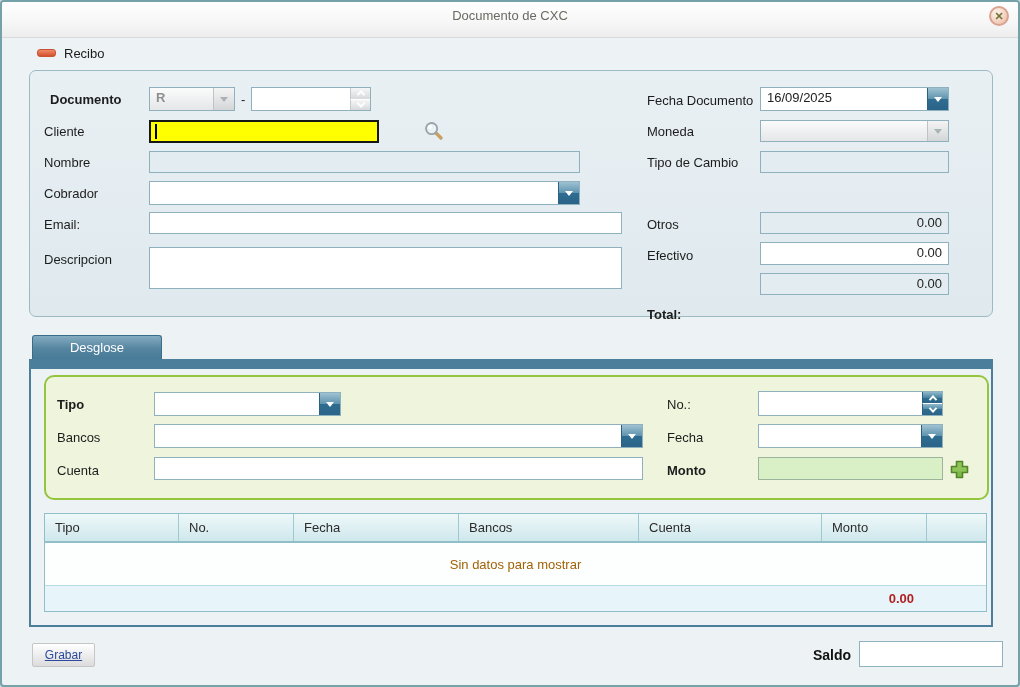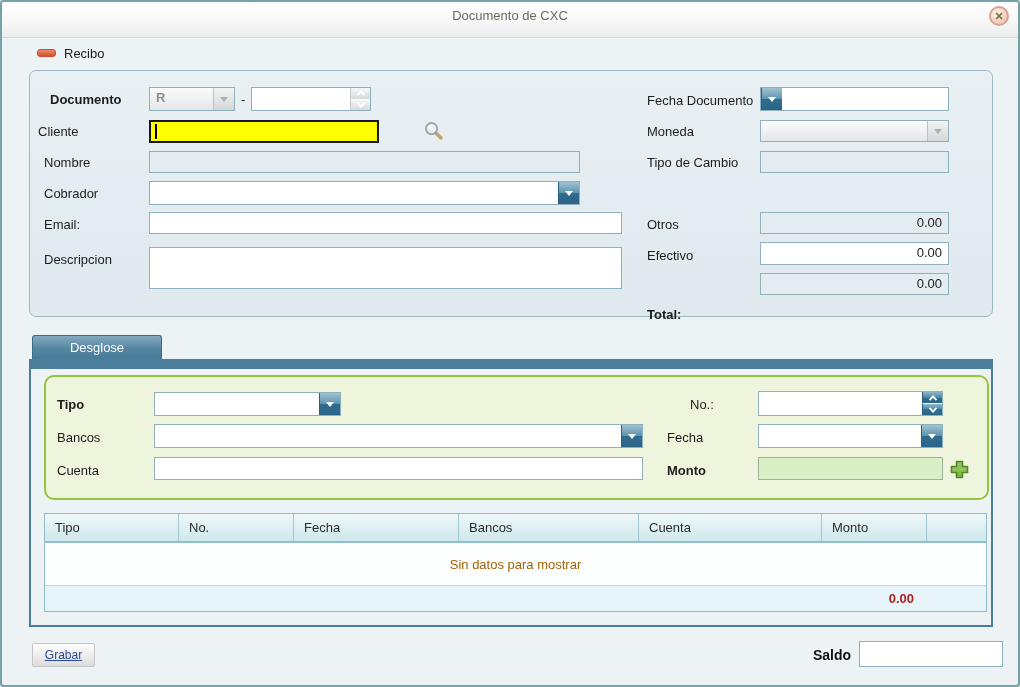--- a/index.html
+++ b/index.html
@@ -127,21 +127,21 @@
     <span class="spin-btns">
       <span class="spin-btn">
           <i class="chev up"></i>
         </span>
       <span class="spin-btn">
           <i class="chev down"></i>
         </span>
     </span>
   </div>
 
-  <div class="abs label" style="left:36px;top:122px;">Cliente</div>
+  <div class="abs label" style="left:42px;top:122px;">Cliente</div>
   <div class="abs yellow-input" style="left:147px;top:118px;width:230px;height:23px;">
     <span class="caret"></span>
     <span></span>
   </div>
   <svg class="abs search-icon" style="left:421px;top:118px;" width="21" height="21" viewBox="0 0 21 21">
     <line x1="13" y1="13" x2="18" y2="18" stroke="#c9a063" stroke-width="3.4" stroke-linecap="round"></line>
     <circle cx="8.6" cy="8.6" r="5.6" fill="#eef4f6" fill-opacity="0.55" stroke="#97a4aa" stroke-width="1.8"></circle>
     <circle cx="7" cy="7" r="2" fill="#ffffff" fill-opacity="0.8"></circle>
   </svg>
 
@@ -157,20 +157,21 @@
   </div>
 
   <div class="abs label" style="left:42px;top:215px;">Email:</div>
   <div class="abs field" style="left:147px;top:210px;width:473px;height:22px;"></div>
 
   <div class="abs label" style="left:42px;top:250px;">Descripcion</div>
   <div class="abs field" style="left:147px;top:245px;width:473px;height:42px;"></div>
 
   <div class="abs label" style="left:645px;top:91px;">Fecha Documento</div>
   <div class="abs dd" style="left:758px;top:85px;width:189px;height:24px;">
+    <span class="dd-val">16/09/2025</span>
     <span class="dd-btn">
         <i class="tri"></i>
       </span>
   </div>
 
   <div class="abs label" style="left:645px;top:122px;">Moneda</div>
   <div class="abs dd disabled" style="left:758px;top:118px;width:189px;height:22px;">
     <span class="dd-val"></span>
     <span class="dd-btn gray">
         <i class="tri"></i>
@@ -195,21 +196,21 @@
   <div class="abs green-panel"></div>
 
   <div class="abs label bold" style="left:55px;top:395px;">Tipo</div>
   <div class="abs dd" style="left:152px;top:390px;width:187px;height:24px;">
     <span class="dd-val"></span>
     <span class="dd-btn">
         <i class="tri"></i>
       </span>
   </div>
 
-  <div class="abs label" style="left:665px;top:395px;margin-left:23px;">No.:</div>
+  <div class="abs label" style="left:665px;top:395px;">No.:</div>
   <div class="abs spin" style="left:756px;top:389px;width:185px;height:25px;">
     <span class="spin-space"></span>
     <span class="spin-btns">
       <span class="spin-btn blue">
           <i class="chev up"></i>
         </span>
       <span class="spin-btn blue">
           <i class="chev down"></i>
         </span>
     </span>

